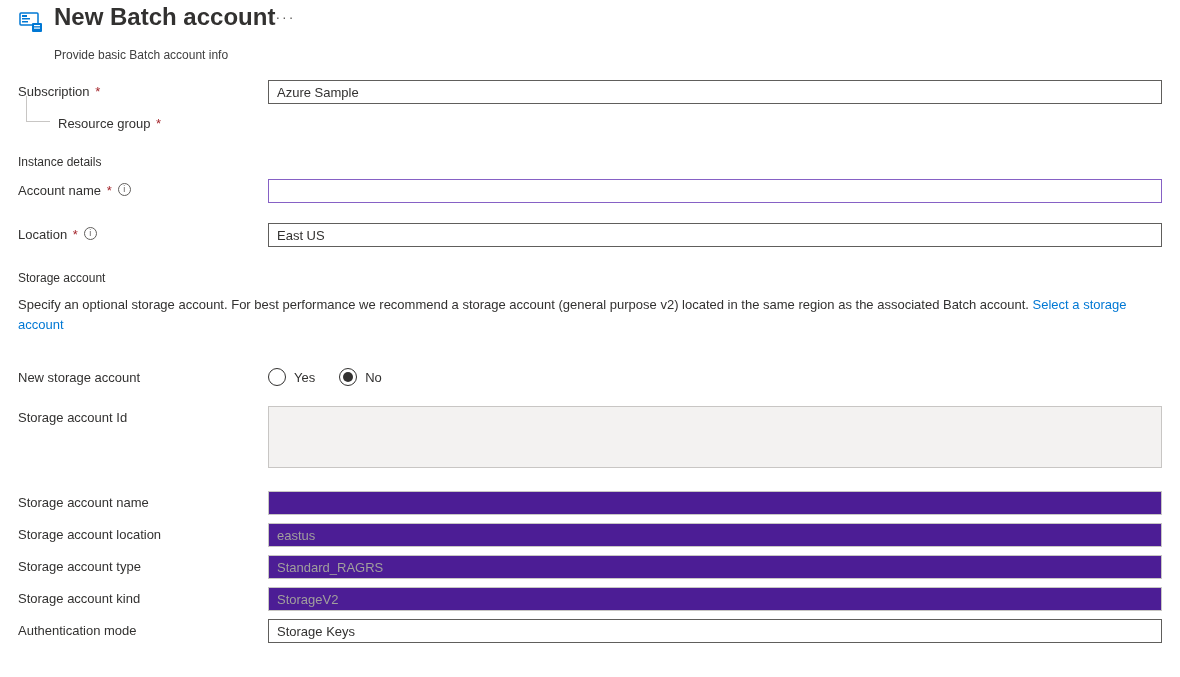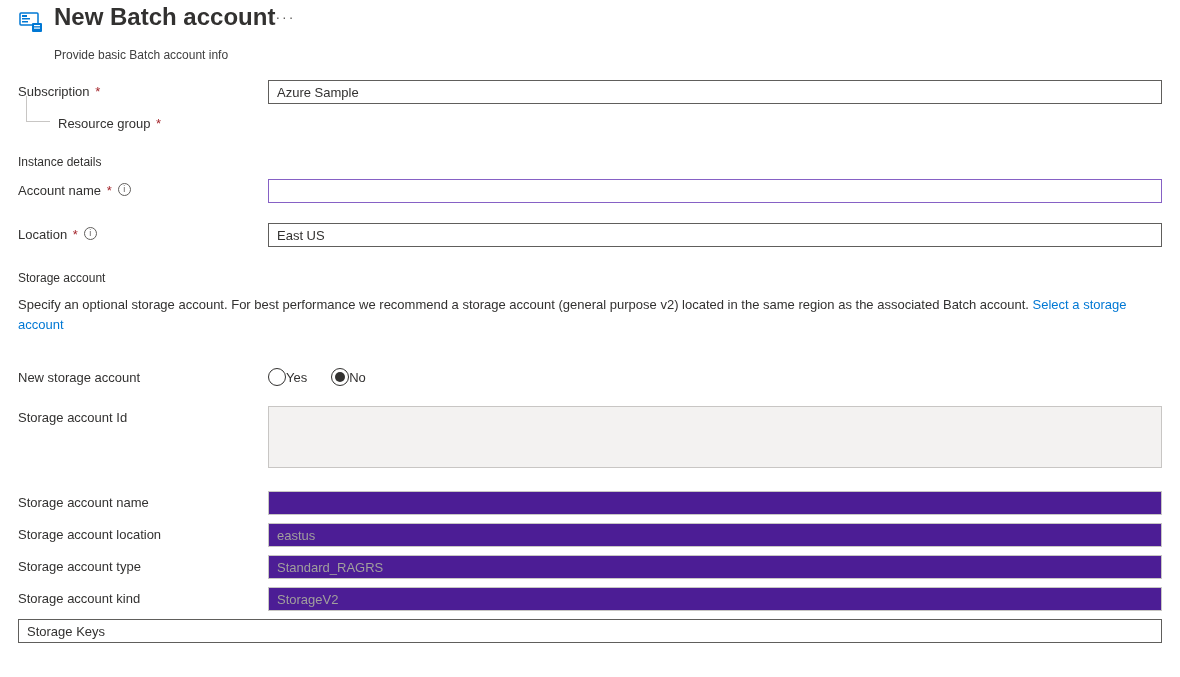--- a/index.html
+++ b/index.html
@@ -53,21 +53,21 @@
     background: #4c1d95; color: #a19f9d; border-color: #c8c6c4;
   }
   .textarea-input {
     width: 100%; height: 62px; padding: 6px 8px;
     border: 1px solid #c8c6c4; background: #f3f2f1;
     font-family: inherit; font-size: 13px; resize: none; outline: none;
   }
   .sublink { display: inline-block; margin-top: 6px; font-size: 13px; }
 
   .radio-group { display: flex; align-items: center; gap: 24px; padding-top: 2px; }
-  .radio-opt { display: flex; align-items: center; cursor: pointer; }
+  .radio-opt { display: flex; align-items: center; gap: 8px; cursor: pointer; }
   .radio-circle {
     width: 18px; height: 18px; border-radius: 50%;
     border: 1px solid #323130; display: flex; align-items: center; justify-content: center;
   }
   .radio-circle.checked::after {
     content: ""; width: 10px; height: 10px; border-radius: 50%; background: #323130;
   }
 
   .gap-lg { margin-bottom: 20px; }
 </style>
@@ -204,19 +204,22 @@
     <div class="row">
       <div class="label-col">
         <span>Storage account kind</span>
       </div>
       <div class="input-col">
         <input type="text" class="text-input readonly" readonly="" value="StorageV2" style="">
       </div>
     </div>
 
     <div class="row">
+      <div class="label-col">
+        <span>Authentication mode</span>
+      </div>
       <div class="input-col">
         <input type="text" class="text-input" value="Storage Keys" style="">
       </div>
     </div>
 
   </div>
 </div>
 
 </body></html>

